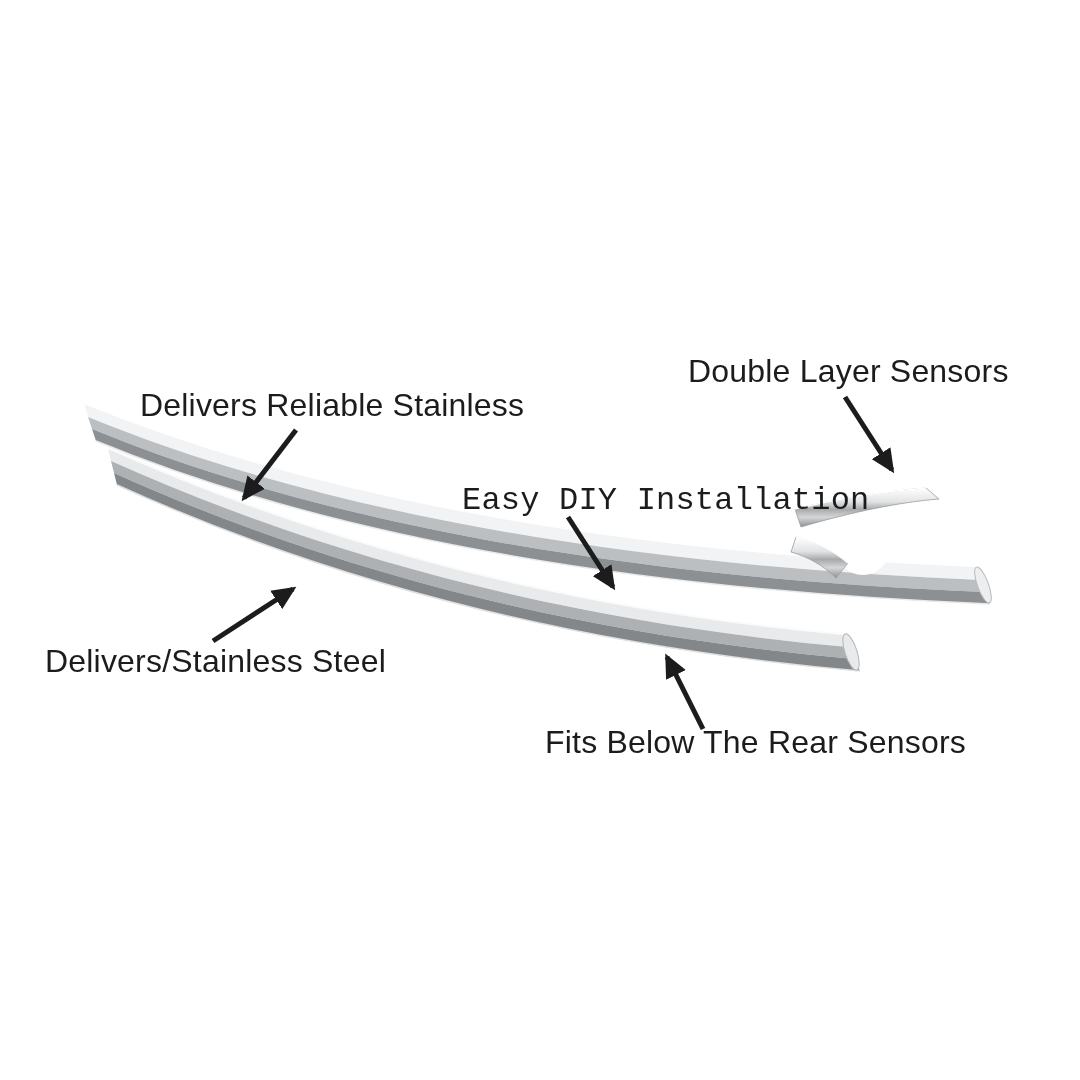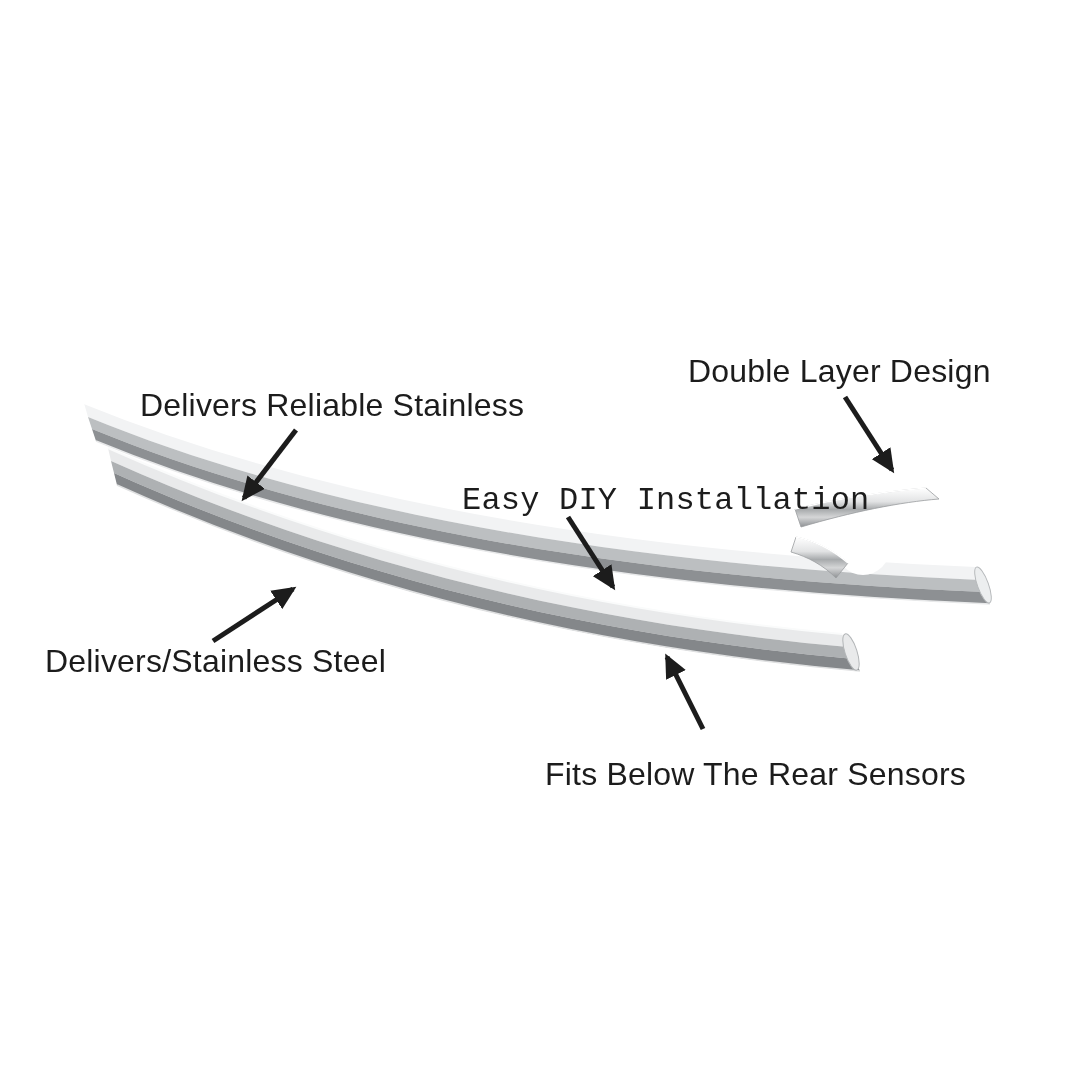--- a/index.html
+++ b/index.html
@@ -81,21 +81,21 @@
       <line x1="296" y1="430" x2="244" y2="498" marker-end="url(#arrowhead)" stroke="#1c1c1c"></line>
       <line x1="845" y1="397" x2="892" y2="470" marker-end="url(#arrowhead)" stroke="#1c1c1c"></line>
       <line x1="568" y1="517" x2="613" y2="587" marker-end="url(#arrowhead)" stroke="#1c1c1c"></line>
       <line x1="213" y1="641" x2="293" y2="589" marker-end="url(#arrowhead)" stroke="#1c1c1c"></line>
       <line x1="703" y1="729" x2="667" y2="657" marker-end="url(#arrowhead)" stroke="#1c1c1c"></line>
     </g>
   </svg>
 
   <div class="label" style="left:140px; top:388px;">Delivers Reliable Stainless</div>
 
-  <div class="label" style="left:688px; top:354px;">Double Layer Design</div>
+  <div class="label" style="left:688px; top:354px;">Double Layer Sensors</div>
 
   <div class="label" style="left:462px; top:483px;font-family:Liberation Mono, monospace;">Easy DIY Installation</div>
 
   <div class="label" style="left:45px; top:644px;">Delivers/Stainless Steel</div>
 
-  <div class="label" style="left:545px; top:757px;">Fits Below The Rear Sensors</div>
+  <div class="label" style="left:545px; top:725px;">Fits Below The Rear Sensors</div>
 
 </div>
 
 </body></html>

